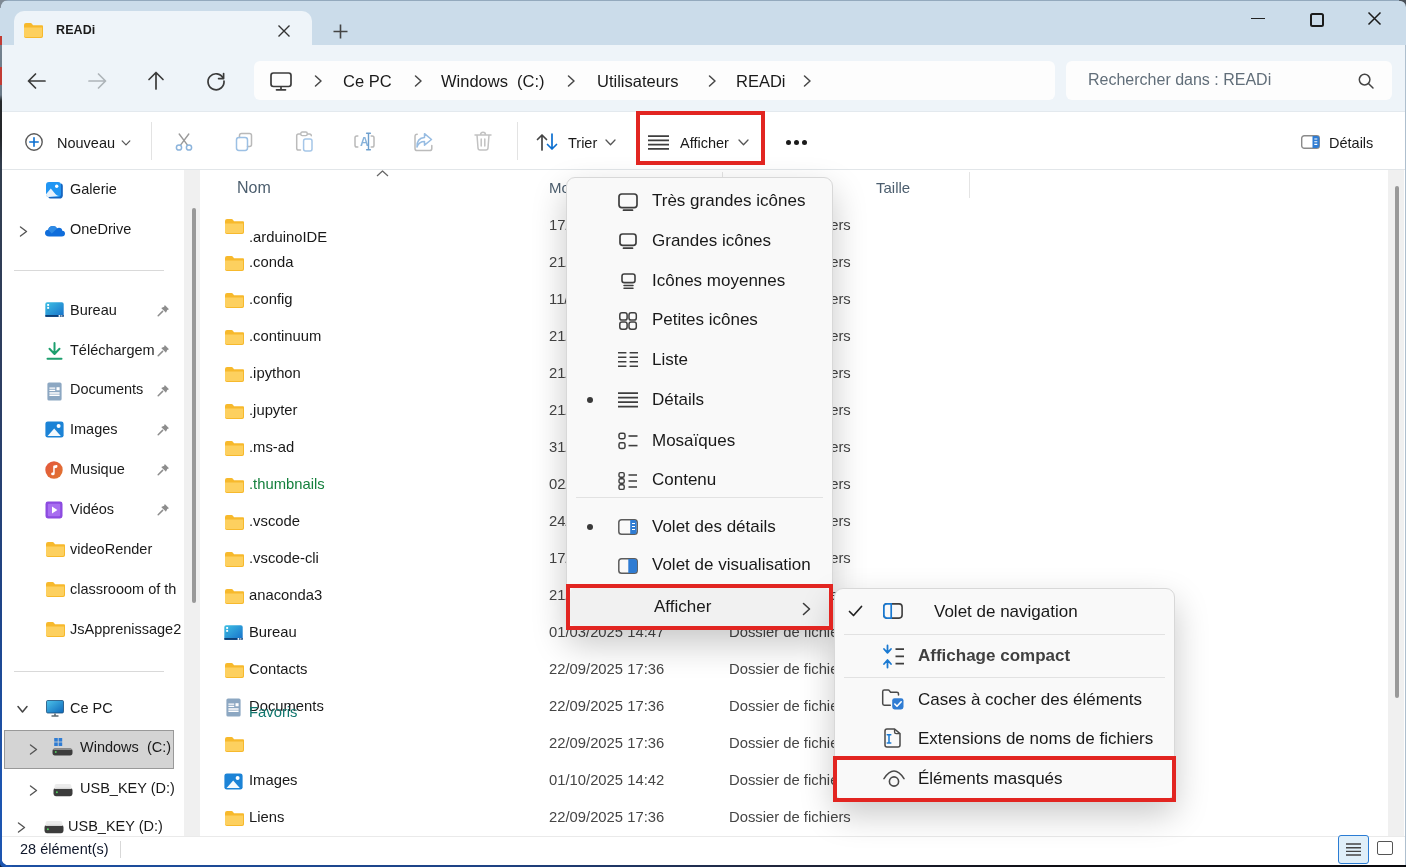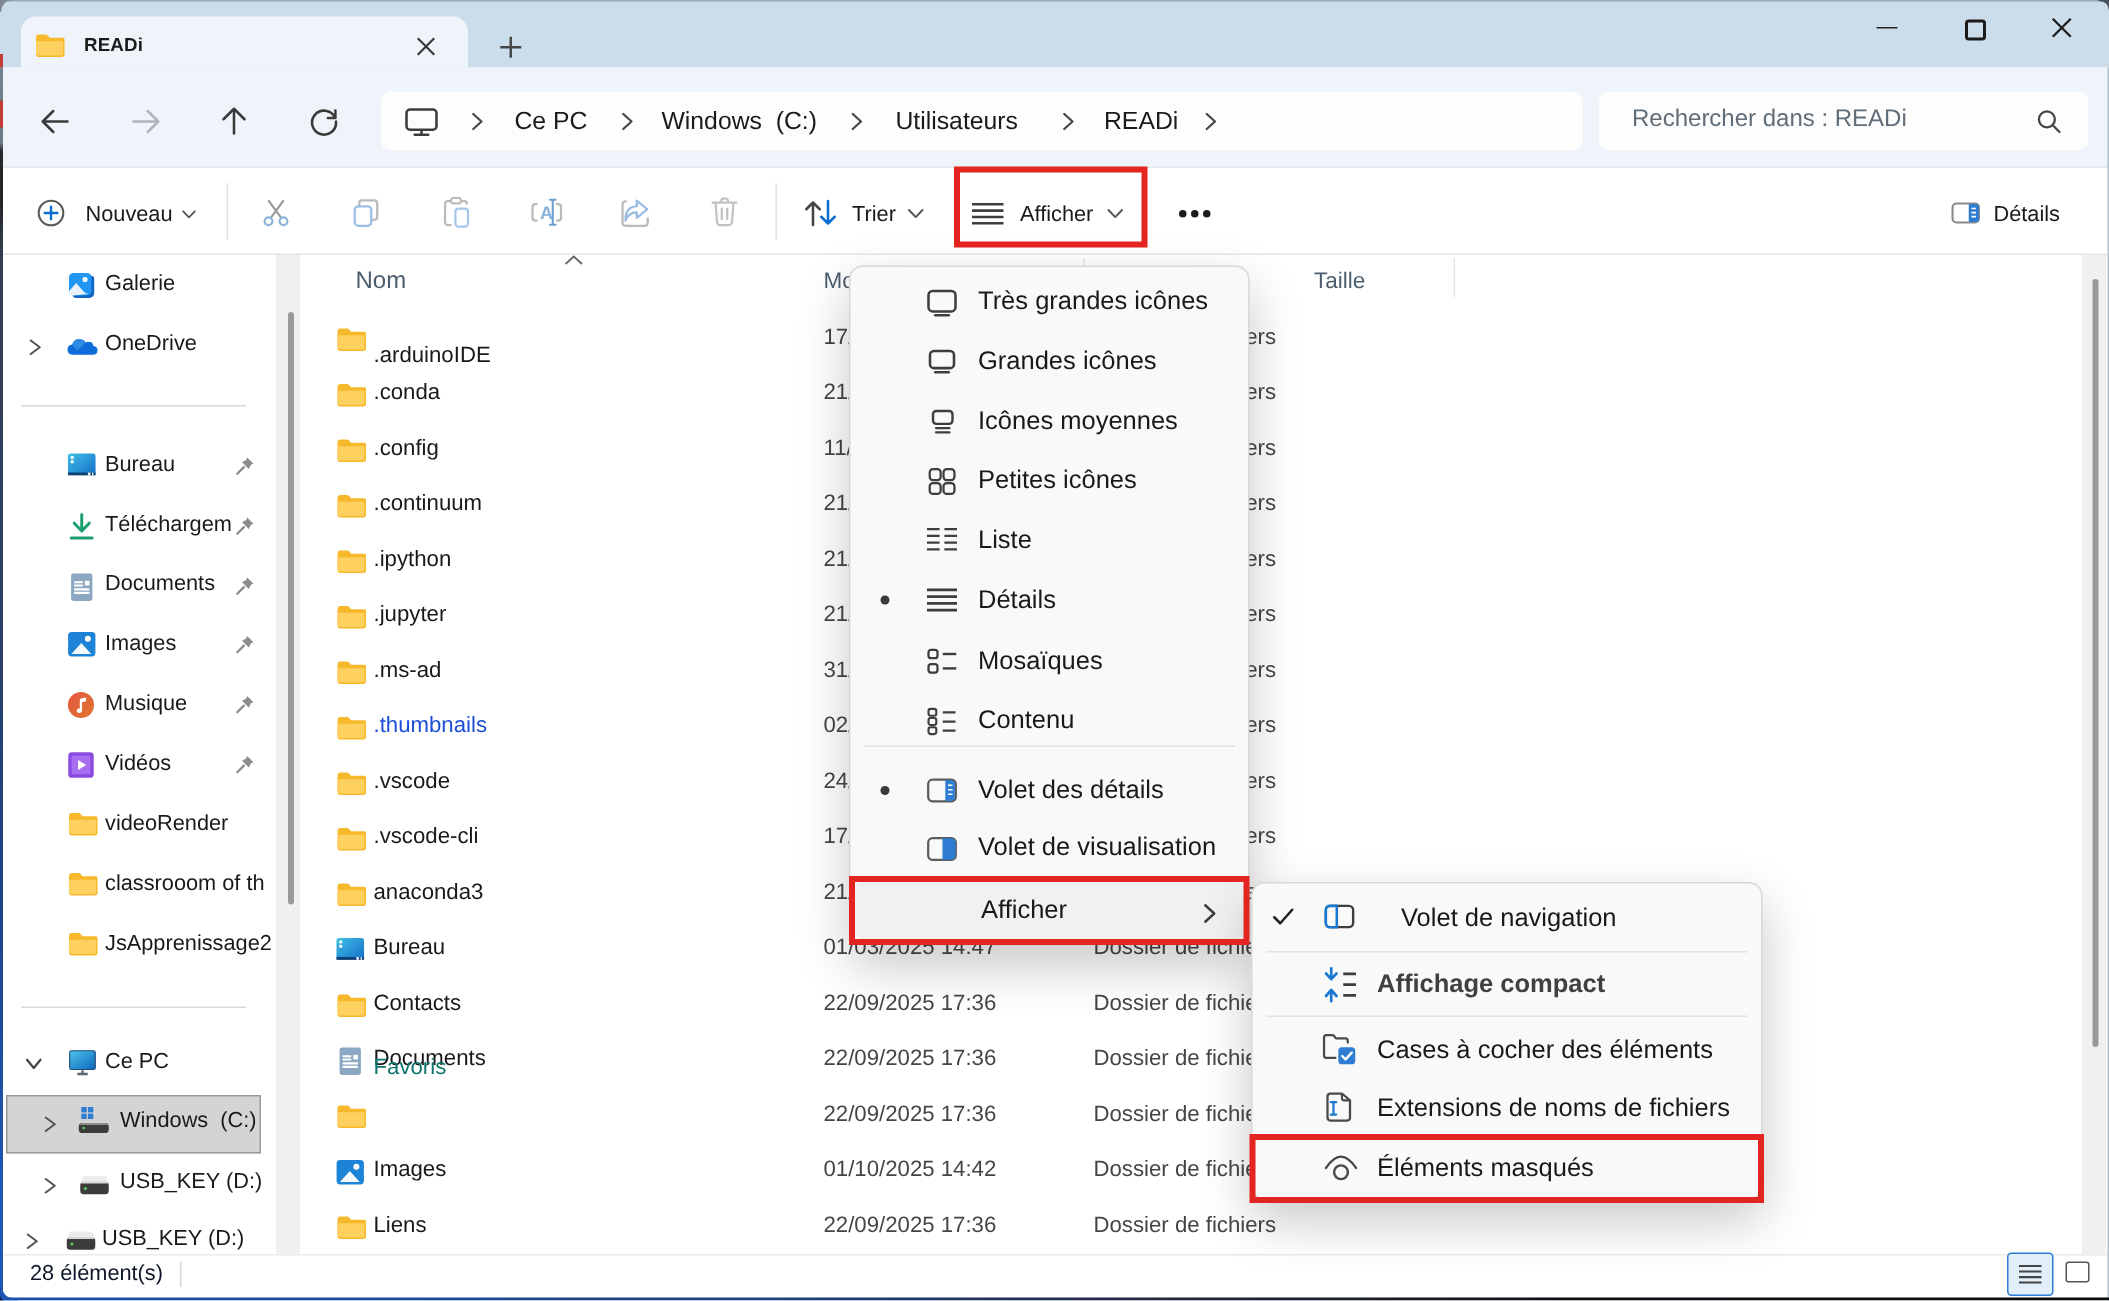--- a/index.html
+++ b/index.html
@@ -382,21 +382,21 @@
  <path d="M1 3 q0-2 2-2 l4.5 0 q1 0 1.6 1 l0.9 1.2 9 0 q1 0 1 1 l0 10 q0 1.8-1.8 1.8 l-15.4 0 q-1.8 0-1.8-1.8 z" fill="#f7b92c"></path>
  <path d="M1 5.5 l18 0 0 8 q0 1.5-1.5 1.5 l-15 0 q-1.5 0-1.5-1.5 z" fill="#fdd05f"></path>
 </svg>
 <div class="t" style="left:249px;top:439.0px;font-size:14.8px;color:#191919;">.ms-ad</div>
 <div class="t" style="left:549px;top:439.0px;font-size:14.8px;color:#454545;">31/10/2025 08:15</div>
 <div class="t" style="left:729px;top:439.0px;font-size:14.8px;color:#454545;">Dossier de fichiers</div>
 <svg style="left:224px;top:477.0px;" width="20" height="16" viewBox="0 0 20 16">
  <path d="M1 3 q0-2 2-2 l4.5 0 q1 0 1.6 1 l0.9 1.2 9 0 q1 0 1 1 l0 10 q0 1.8-1.8 1.8 l-15.4 0 q-1.8 0-1.8-1.8 z" fill="#f7b92c"></path>
  <path d="M1 5.5 l18 0 0 8 q0 1.5-1.5 1.5 l-15 0 q-1.5 0-1.5-1.5 z" fill="#fdd05f"></path>
 </svg>
-<div class="t" style="left:249px;top:476.0px;font-size:14.8px;color:#1d4ed8;">.thumbnails</div>
+<div class="t" style="left:249px;top:476.0px;font-size:14.8px;color:#15803d;">.thumbnails</div>
 <div class="t" style="left:549px;top:476.0px;font-size:14.8px;color:#454545;">02/10/2025 11:42</div>
 <div class="t" style="left:729px;top:476.0px;font-size:14.8px;color:#454545;">Dossier de fichiers</div>
 <svg style="left:224px;top:514.0px;" width="20" height="16" viewBox="0 0 20 16">
  <path d="M1 3 q0-2 2-2 l4.5 0 q1 0 1.6 1 l0.9 1.2 9 0 q1 0 1 1 l0 10 q0 1.8-1.8 1.8 l-15.4 0 q-1.8 0-1.8-1.8 z" fill="#f7b92c"></path>
  <path d="M1 5.5 l18 0 0 8 q0 1.5-1.5 1.5 l-15 0 q-1.5 0-1.5-1.5 z" fill="#fdd05f"></path>
 </svg>
 <div class="t" style="left:249px;top:513.0px;font-size:14.8px;color:#191919;">.vscode</div>
 <div class="t" style="left:549px;top:513.0px;font-size:14.8px;color:#454545;">24/09/2025 16:05</div>
 <div class="t" style="left:729px;top:513.0px;font-size:14.8px;color:#454545;">Dossier de fichiers</div>
 <svg style="left:224px;top:551.0px;" width="20" height="16" viewBox="0 0 20 16">

